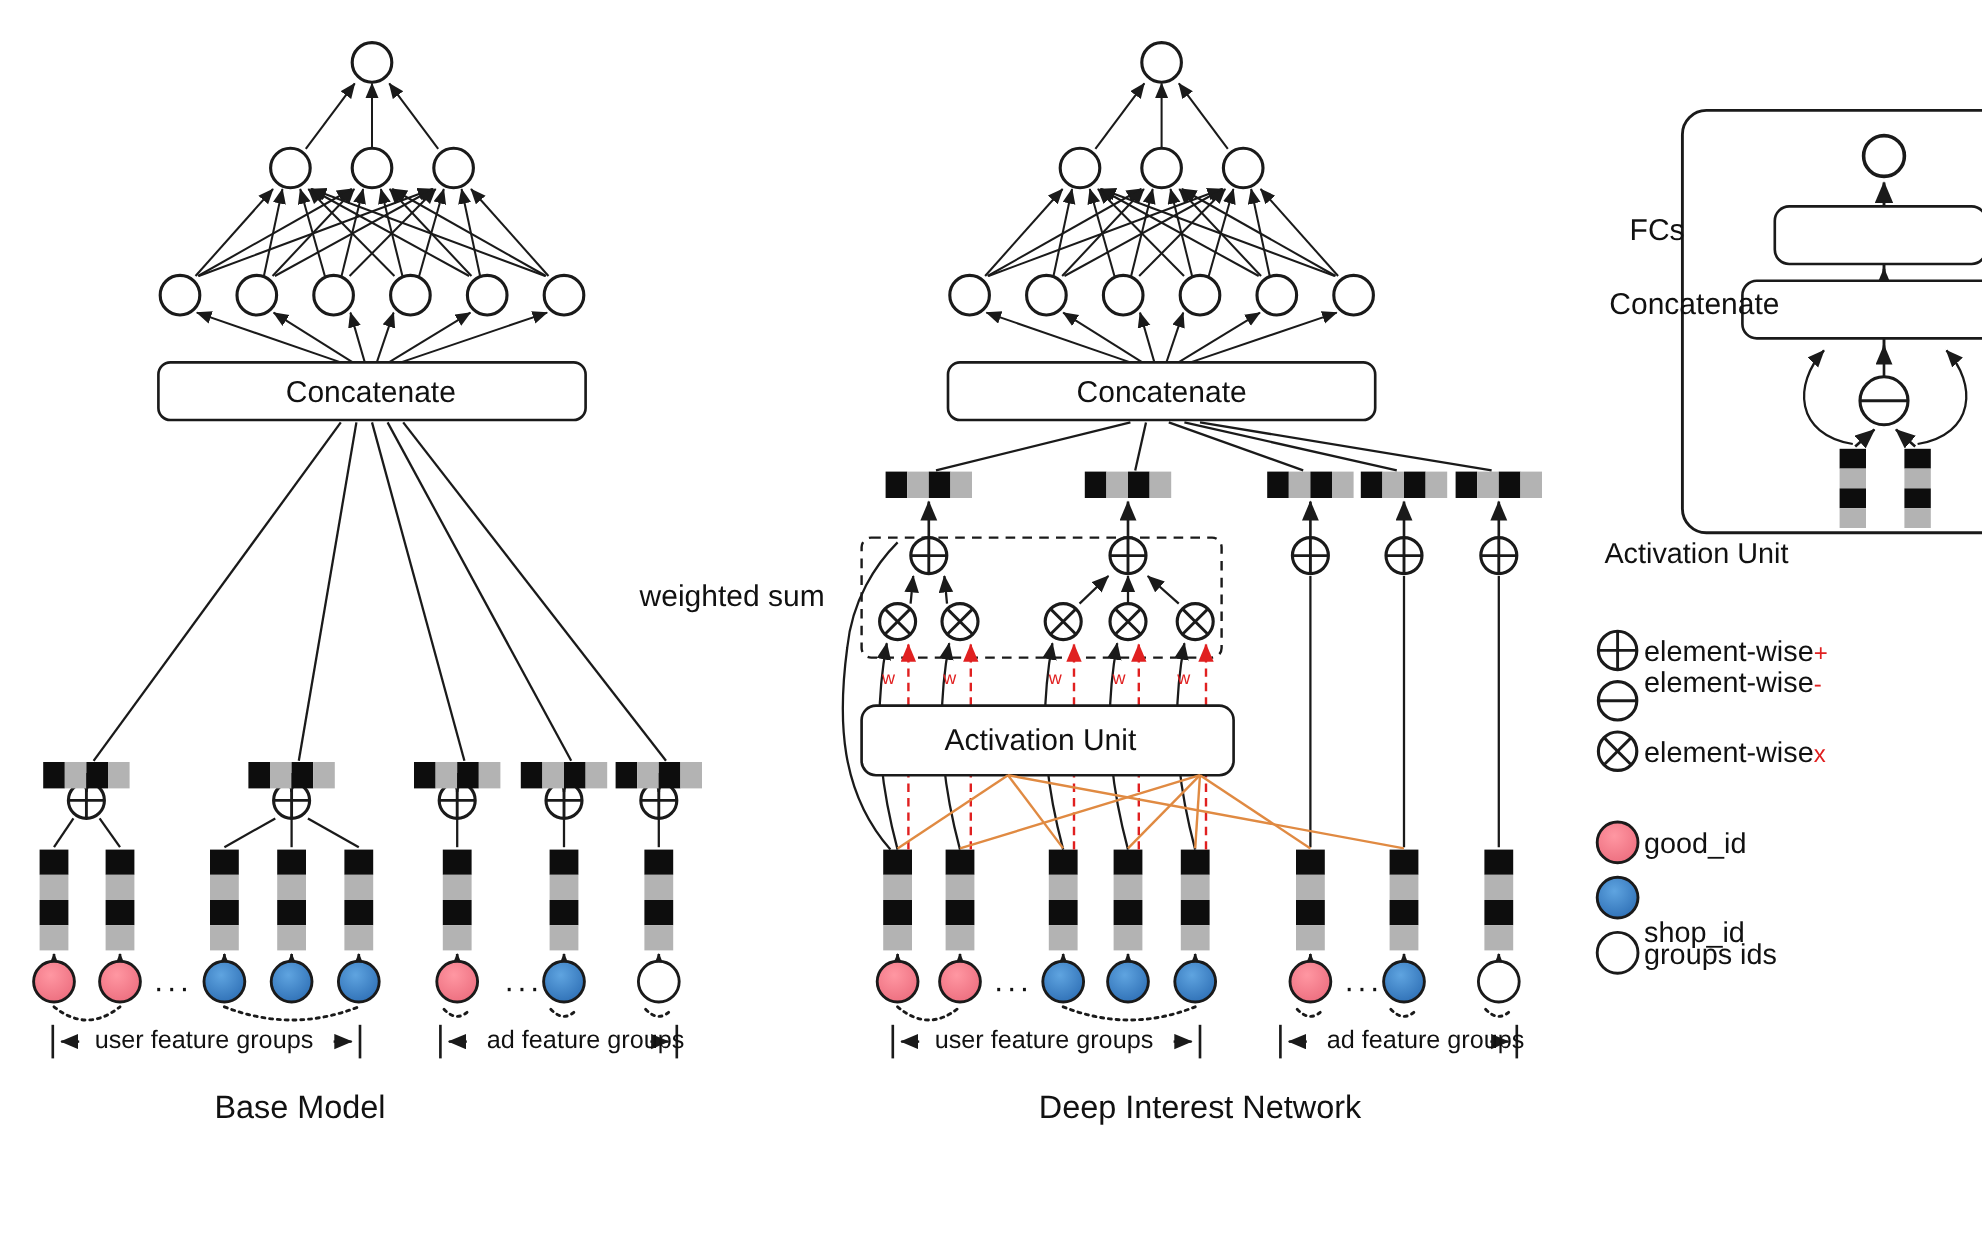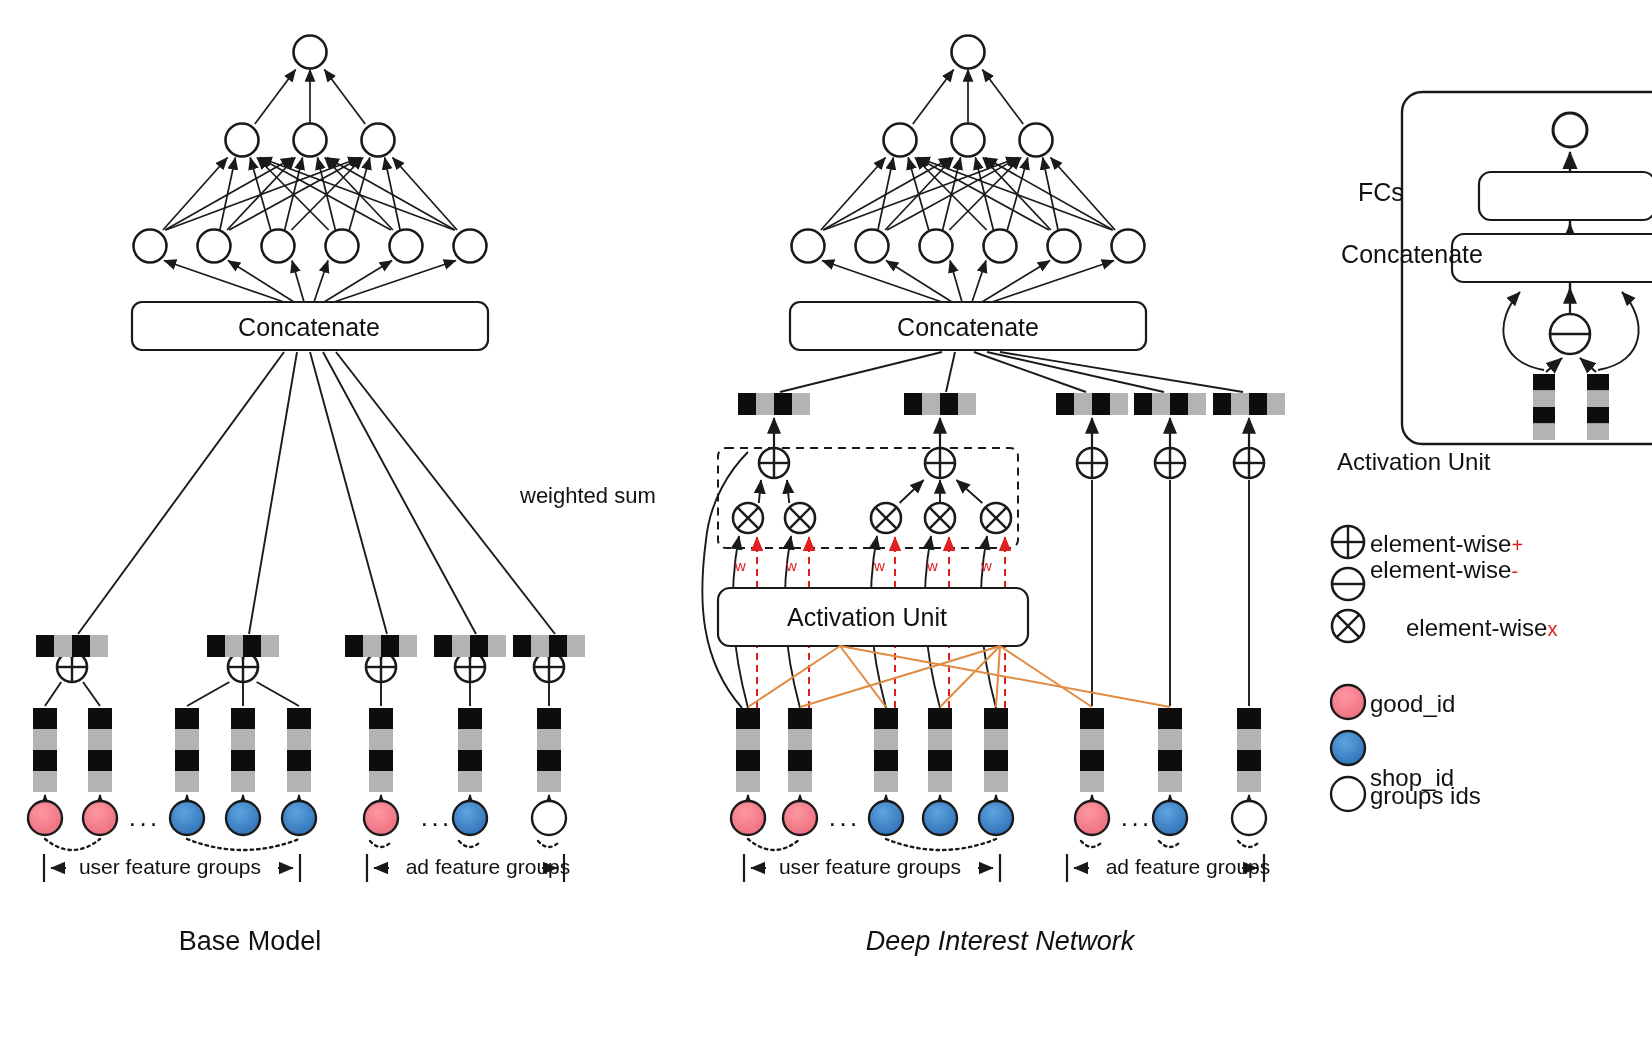--- a/index.html
+++ b/index.html
@@ -1,20 +1,20 @@
 <!DOCTYPE html>
 <html><head>
 <meta charset="utf-8">
 <style>
   html,body{margin:0;padding:0;background:#fff;}
   body{width:1652px;height:1040px;font-family:"Liberation Sans",sans-serif;overflow:hidden;}
   #stage{position:relative;width:1652px;height:1040px;}
   svg#canvas{position:absolute;left:0;top:0;width:1652px;height:1040px;}
   .lbl{position:absolute;font-family:"Liberation Sans",sans-serif;color:#111;white-space:nowrap;}
-  .title-lbl{font-size:27px;margin-top:18px;}
+  .title-lbl{font-size:27px;}
   .box-lbl{font-size:25px;}
   .small-lbl{font-size:21px;}
   .legend-lbl{font-size:24px;}
   .wlbl{font-size:15px;color:#e02020;}
   .red{color:#e02020;}
 </style>
 </head>
 <body>
 
 <div id="stage">
@@ -417,49 +417,49 @@
 <div class="lbl small-lbl" style="left:52px;top:855px;width:236px;text-align:center;">user feature groups</div>
 <div class="lbl small-lbl" style="left:389px;top:855px;width:198px;text-align:center;">ad feature groups</div>
 
 <div class="lbl title-lbl" style="left:120px;top:908px;width:260px;text-align:center;">Base Model</div>
 
 <div class="lbl" style="left:128px;top:808px;font-size:26px;letter-spacing:2px;">···</div>
 <div class="lbl" style="left:420px;top:808px;font-size:26px;letter-spacing:2px;">···</div>
 
 <div class="lbl box-lbl" style="left:878px;top:313px;width:180px;text-align:center;">Concatenate</div>
 
-<div class="lbl" style="left:520px;top:483px;font-size:22px;">weighted sum</div>
+<div class="lbl" style="left:533px;top:483px;font-size:25px;">weighted sum</div>
 
 <div class="lbl box-lbl" style="left:722px;top:603px;width:290px;text-align:center;">Activation Unit</div>
 
 <div class="lbl wlbl" style="left:735px;top:557px;">w</div>
 <div class="lbl wlbl" style="left:786px;top:557px;">w</div>
 <div class="lbl wlbl" style="left:874px;top:557px;">w</div>
 <div class="lbl wlbl" style="left:927px;top:557px;">w</div>
 <div class="lbl wlbl" style="left:981px;top:557px;">w</div>
 
 <div class="lbl small-lbl" style="left:752px;top:855px;width:236px;text-align:center;">user feature groups</div>
 <div class="lbl small-lbl" style="left:1089px;top:855px;width:198px;text-align:center;">ad feature groups</div>
 
-<div class="lbl title-lbl" style="left:830px;top:908px;width:340px;text-align:center;font-style:italic;">Deep Interest Network</div>
+<div class="lbl title-lbl" style="left:830px;top:908px;width:340px;text-align:center;">Deep Interest Network</div>
 
 <div class="lbl" style="left:828px;top:808px;font-size:26px;letter-spacing:2px;">···</div>
 <div class="lbl" style="left:1120px;top:808px;font-size:26px;letter-spacing:2px;">···</div>
 
 <div class="lbl box-lbl" style="left:1358px;top:178px;width:96px;text-align:left;">FCs</div>
 <div class="lbl box-lbl" style="left:1337px;top:240px;width:150px;text-align:center;">Concatenate</div>
 <div class="lbl legend-lbl" style="left:1337px;top:448px;">Activation Unit</div>
 
 <div class="lbl legend-lbl" style="left:1370px;top:530px;">
   <span>element-wise</span><span class="red" style="font-size:20px;">+</span>
 </div>
 <div class="lbl legend-lbl" style="left:1370px;top:556px;">
   <span>element-wise</span><span class="red" style="font-size:20px;">-</span>
 </div>
-<div class="lbl legend-lbl" style="left:1370px;top:614px;margin-left:36px;">
+<div class="lbl legend-lbl" style="left:1370px;top:614px;">
   <span>element-wise</span><span class="red" style="font-size:20px;">x</span>
 </div>
 
 <div class="lbl legend-lbl" style="left:1370px;top:690px;">good_id</div>
 <div class="lbl legend-lbl" style="left:1370px;top:764px;">shop_id</div>
 <div class="lbl legend-lbl" style="left:1370px;top:782px;">groups ids</div>
 
 </div>
 
 </body></html>

